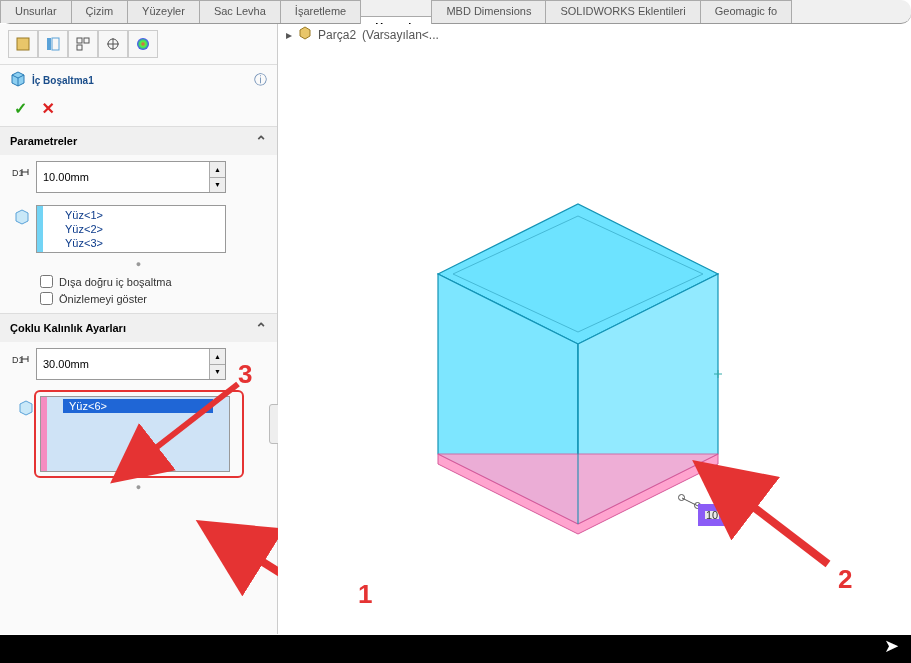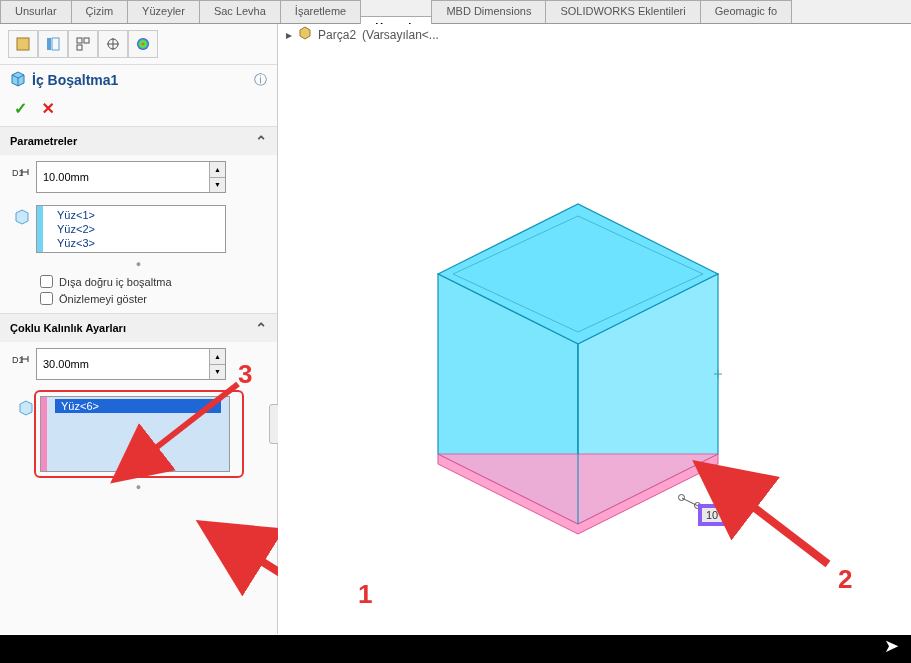--- a/index.html
+++ b/index.html
@@ -10,20 +10,21 @@
     width: 911px;
     height: 663px;
     overflow: hidden;
     position: relative;
   }
   .tabbar {
     display: flex;
     height: 24px;
     background: #f0f0f0;
     border-bottom: 1px solid #999;
+    border-radius: 10px;
   }
   .tabbar .tab {
     padding: 4px 14px;
     border: 1px solid #aaa;
     border-bottom: none;
     background: #eaeaea;
     color: #555;
     margin-right: -1px;
     cursor: pointer;
     white-space: nowrap;
@@ -60,21 +61,21 @@
     display: flex; align-items: center; justify-content: center;
     cursor: pointer;
   }
   .icon-btn svg { width: 16px; height: 16px; }
   .feature-header {
     display: flex;
     align-items: center;
     padding: 6px 10px;
     gap: 6px;
   }
-  .feature-title { font-weight: bold; color: #1a4d8a; font-size: 14px; }
+  .feature-title { font-weight: bold; color: #1a4d8a; font-size: 10px; }
   .help-icon { margin-left: auto; color: #6b8bb3; font-size: 13px; cursor: pointer; }
   .action-row {
     display: flex;
     gap: 14px;
     padding: 4px 14px 8px 14px;
   }
   .check-ok { color: #2aa218; font-size: 16px; font-weight: bold; }
   .check-cancel { color: #d22; font-size: 16px; font-weight: bold; }
   .section-header {
     display: flex;
@@ -127,21 +128,21 @@
   }
   .face-list .color-strip {
     width: 6px;
     background: #73d4f5;
   }
   .face-list .inner {
     display:flex;
   }
   .face-list .items {
     flex:1;
-    padding: 2px 8px;
+    padding: 2px 16px;
   }
   .face-list .items div {
     padding: 1px 6px;
     color: #0b3a8a;
   }
   .face-list.multi { background:#cfe3f6; }
   .face-list.multi .color-strip { background:#f58cc1; }
   .face-list.multi .items div.sel {
     background: #1f66d6; color:#fff;
   }
@@ -178,21 +179,21 @@
   .breadcrumb .bc-icon { color:#d9a441; }
   .cube {
     position:absolute;
     left: 120px; top: 140px;
     width: 360px; height: 380px;
   }
   .dim-box {
     position:absolute;
     left: 420px; top: 480px;
     width: 28px; height: 22px;
-    border:4px solid #8b5cf6;
+    border:7px solid #8b5cf6;
     background:#e9e9e9;
     display:flex; align-items:center; justify-content:center;
     font-size:11px; color:#333;
   }
   .dim-knob {
     position:absolute;
     width:7px; height:7px; border:1px solid #555; border-radius:50%; background:#fff;
   }
   .callout {
     position:absolute;

